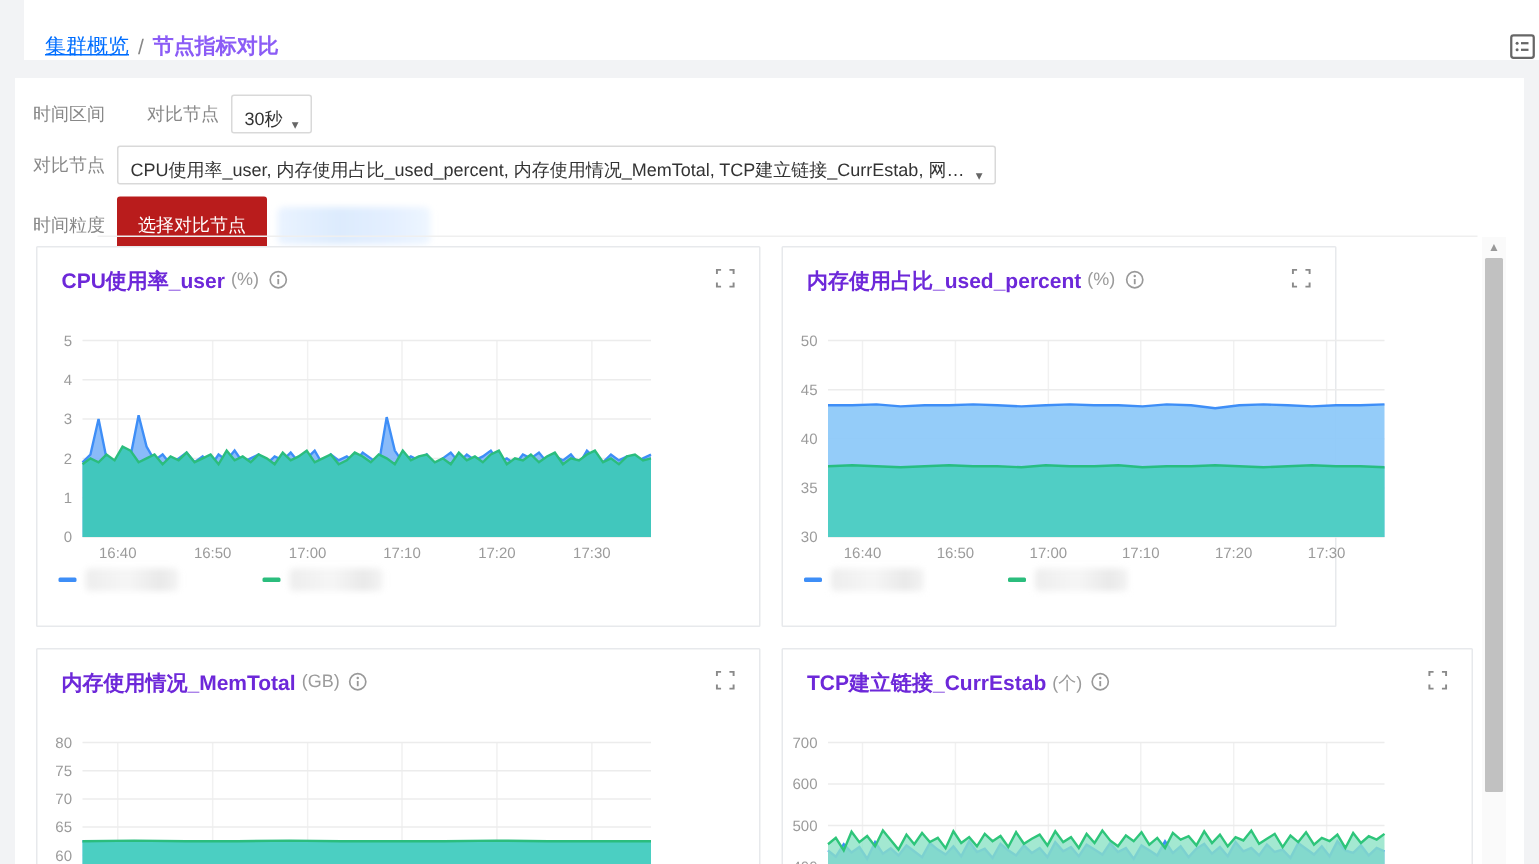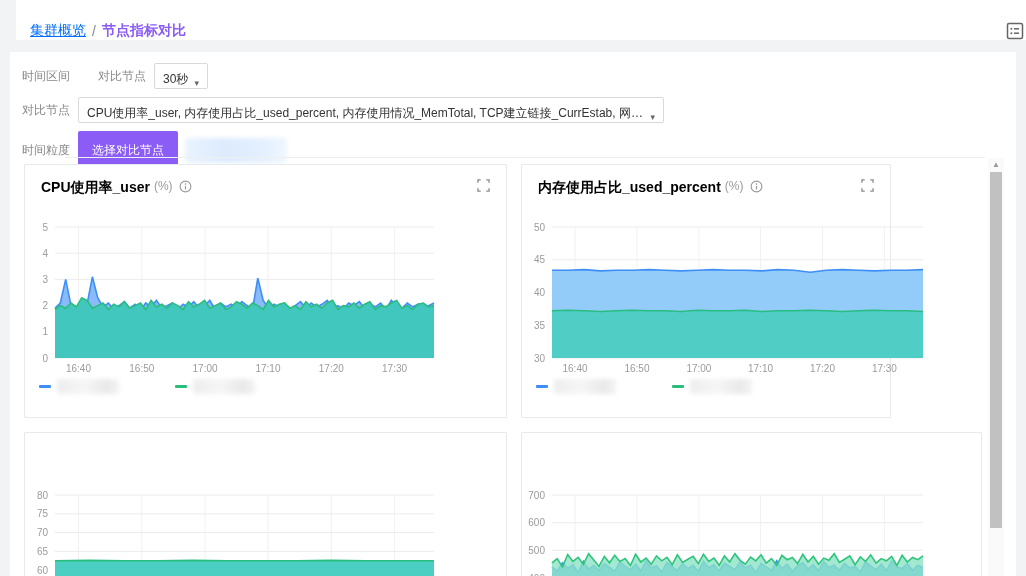--- a/index.html
+++ b/index.html
@@ -21,32 +21,32 @@
   .frow { display:flex; align-items:center; margin-bottom:8px; }
   .flabel { width:48px; color:#888; font-size:12px; flex:none; margin-right:8px; }
   .inputbox { height:26px; border:1px solid #d9d9d9; border-radius:2px; background:#fff; display:flex; align-items:center; padding:0 8px; color:#333; font-size:12px; cursor:pointer; }
   .datebox { width:240px; justify-content:space-between; }
   .cal-icon { width:13px; height:13px; color:#666; flex:none; margin-left:8px; }
   .selectbox { display:flex; align-items:flex-end; gap:6px; }
   .caret { color:#666; font-size:9px; line-height:1; }
   .gran-label { margin-left:20px; width:auto; }
   .granbox { width:54px; justify-content:space-between; }
   .metricsbox { width:586px; justify-content:space-between; }
-  .btn-primary { height:38px; background:#8b5cf6; color:#fff; border:none; border-radius:2px; padding:0 14px; font-size:12px; cursor:pointer; font-family:inherit; }
+  .btn-primary { height:38px; background:#b91c1c; color:#fff; border:none; border-radius:2px; padding:0 14px; font-size:12px; cursor:pointer; font-family:inherit; }
   .node-pill { width:102px; height:25px; margin-left:7px; border-radius:4px; background:linear-gradient(90deg,#eaf3ff,#dcebfd 40%,#e4efff 75%,#eef6ff); filter:blur(2px); }
   .divider { position:absolute; left:55px; top:105px; width:920px; height:1px; background:#efefef; }
 
   
   .card { position:absolute; background:#fff; border:1px solid #e7e9ec; border-radius:1px; height:254px; }
   .card-0 { left:14px; top:112px; width:483px; }
   .card-1 { left:511px; top:112px; width:370px; }
   .card-2 { left:14px; top:380px; width:483px; height:260px; }
   .card-3 { left:511px; top:380px; width:461px; height:260px; }
   .card-head { display:flex; align-items:flex-start; padding:14px 16px 0 16px; }
-  .card-title { font-size:14px; font-weight:bold; color:#000000; }
+  .card-title { font-size:14px; font-weight:bold; color:#6d28d9; }
   .card-unit { font-size:12px; color:#9b9b9b; margin-left:4px; font-weight:normal; }
   .info-icon { width:13px; height:13px; color:#999; margin-left:6px; margin-top:1px; cursor:pointer; flex:none; }
   .expand-icon { width:13px; height:13px; color:#8a8a8a; margin-left:auto; cursor:pointer; flex:none; }
   .plot { position:absolute; left:0; right:0; top:56px; }
   .legend { position:absolute; left:14px; top:214px; display:flex; align-items:center; gap:56px; }
   .litem { display:flex; align-items:center; gap:6px; cursor:pointer; }
   .ldash { width:12px; height:3px; border-radius:1px; background:#3e8ef7; flex:none; }
   .lpill { width:62px; height:15px; border-radius:3px; background:linear-gradient(90deg,#ededed,#f6f6f6 45%,#e9e9e9 80%,#f3f3f3); filter:blur(2px); }
 
   
@@ -205,20 +205,32 @@
           <span class="lpill"></span>
         </span>
       <span class="litem">
           <i class="ldash" style="background: rgb(43, 189, 125);"></i>
           <span class="lpill"></span>
         </span>
     </div>
   </div>
 
   <div class="card card-2">
+    <div class="card-head">
+      <span class="card-title">内存使用情况_MemTotal</span>
+      <span class="card-unit">(GB)</span>
+      <svg class="info-icon" viewBox="0 0 14 14">
+          <circle cx="7" cy="7" r="5.8" fill="none" stroke="currentColor" stroke-width="1.2"></circle>
+          <circle cx="7" cy="4.3" r="0.9" fill="currentColor"></circle>
+          <line x1="7" y1="6.4" x2="7" y2="10.2" stroke="currentColor" stroke-width="1.3"></line>
+        </svg>
+      <svg class="expand-icon" viewBox="0 0 14 14">
+          <path d="M1 4V1h3M10 1h3v3M13 10v3h-3M4 13H1v-3" fill="none" stroke="currentColor" stroke-width="1.4"></path>
+        </svg>
+    </div>
     <div class="plot"><svg width="481" height="122">
           <line x1="53.498000000000005" y1="6" x2="53.498000000000005" y2="100" stroke="#f1f1f1"></line>
           <text x="53.498000000000005" y="114" text-anchor="middle" fill="#9b9b9b" font-size="10">16:40</text>
           <line x1="116.791" y1="6" x2="116.791" y2="100" stroke="#f1f1f1"></line>
           <text x="116.791" y="114" text-anchor="middle" fill="#9b9b9b" font-size="10">16:50</text>
           <line x1="180.084" y1="6" x2="180.084" y2="100" stroke="#f1f1f1"></line>
           <text x="180.084" y="114" text-anchor="middle" fill="#9b9b9b" font-size="10">17:00</text>
           <line x1="242.99800000000002" y1="6" x2="242.99800000000002" y2="100" stroke="#f1f1f1"></line>
           <text x="242.99800000000002" y="114" text-anchor="middle" fill="#9b9b9b" font-size="10">17:10</text>
           <line x1="306.291" y1="6" x2="306.291" y2="100" stroke="#f1f1f1"></line>
@@ -239,20 +251,32 @@
           <text x="23" y="9.5" text-anchor="end" fill="#9b9b9b" font-size="10">80</text>
           <path d="M30.0,71.8L64.5,71.8L98.9,71.8L133.4,71.8L167.8,71.8L202.3,71.8L236.7,71.8L271.2,71.8L305.6,71.8L340.1,71.8L374.5,71.8L409.0,71.8L409,100L30,100Z" fill="#8ec9f9" fill-opacity="0.9"></path>
           <path d="M30.0,71.8L64.5,71.8L98.9,71.8L133.4,71.8L167.8,71.8L202.3,71.8L236.7,71.8L271.2,71.8L305.6,71.8L340.1,71.8L374.5,71.8L409.0,71.8" fill="none" stroke="#3e8ef7" stroke-width="1.6"></path>
           <path d="M30.0,71.8L64.5,71.4L98.9,71.8L133.4,71.8L167.8,71.4L202.3,71.8L236.7,71.8L271.2,71.8L305.6,71.4L340.1,71.8L374.5,71.8L409.0,71.8L409,100L30,100Z" fill="#4bcfc2" fill-opacity="1"></path>
           <path d="M30.0,71.8L64.5,71.4L98.9,71.8L133.4,71.8L167.8,71.4L202.3,71.8L236.7,71.8L271.2,71.8L305.6,71.4L340.1,71.8L374.5,71.8L409.0,71.8" fill="none" stroke="#2bbd7d" stroke-width="1.6"></path>
         </svg></div>
 
   </div>
 
   <div class="card card-3">
+    <div class="card-head">
+      <span class="card-title">TCP建立链接_CurrEstab</span>
+      <span class="card-unit">(个)</span>
+      <svg class="info-icon" viewBox="0 0 14 14">
+          <circle cx="7" cy="7" r="5.8" fill="none" stroke="currentColor" stroke-width="1.2"></circle>
+          <circle cx="7" cy="4.3" r="0.9" fill="currentColor"></circle>
+          <line x1="7" y1="6.4" x2="7" y2="10.2" stroke="currentColor" stroke-width="1.3"></line>
+        </svg>
+      <svg class="expand-icon" viewBox="0 0 14 14">
+          <path d="M1 4V1h3M10 1h3v3M13 10v3h-3M4 13H1v-3" fill="none" stroke="currentColor" stroke-width="1.4"></path>
+        </svg>
+    </div>
     <div class="plot"><svg width="459" height="111">
           <line x1="53.001999999999995" y1="6" x2="53.001999999999995" y2="89" stroke="#f1f1f1"></line>
           <text x="53.001999999999995" y="103" text-anchor="middle" fill="#9b9b9b" font-size="10">16:40</text>
           <line x1="114.959" y1="6" x2="114.959" y2="89" stroke="#f1f1f1"></line>
           <text x="114.959" y="103" text-anchor="middle" fill="#9b9b9b" font-size="10">16:50</text>
           <line x1="176.916" y1="6" x2="176.916" y2="89" stroke="#f1f1f1"></line>
           <text x="176.916" y="103" text-anchor="middle" fill="#9b9b9b" font-size="10">17:00</text>
           <line x1="238.502" y1="6" x2="238.502" y2="89" stroke="#f1f1f1"></line>
           <text x="238.502" y="103" text-anchor="middle" fill="#9b9b9b" font-size="10">17:10</text>
           <line x1="300.459" y1="6" x2="300.459" y2="89" stroke="#f1f1f1"></line>

